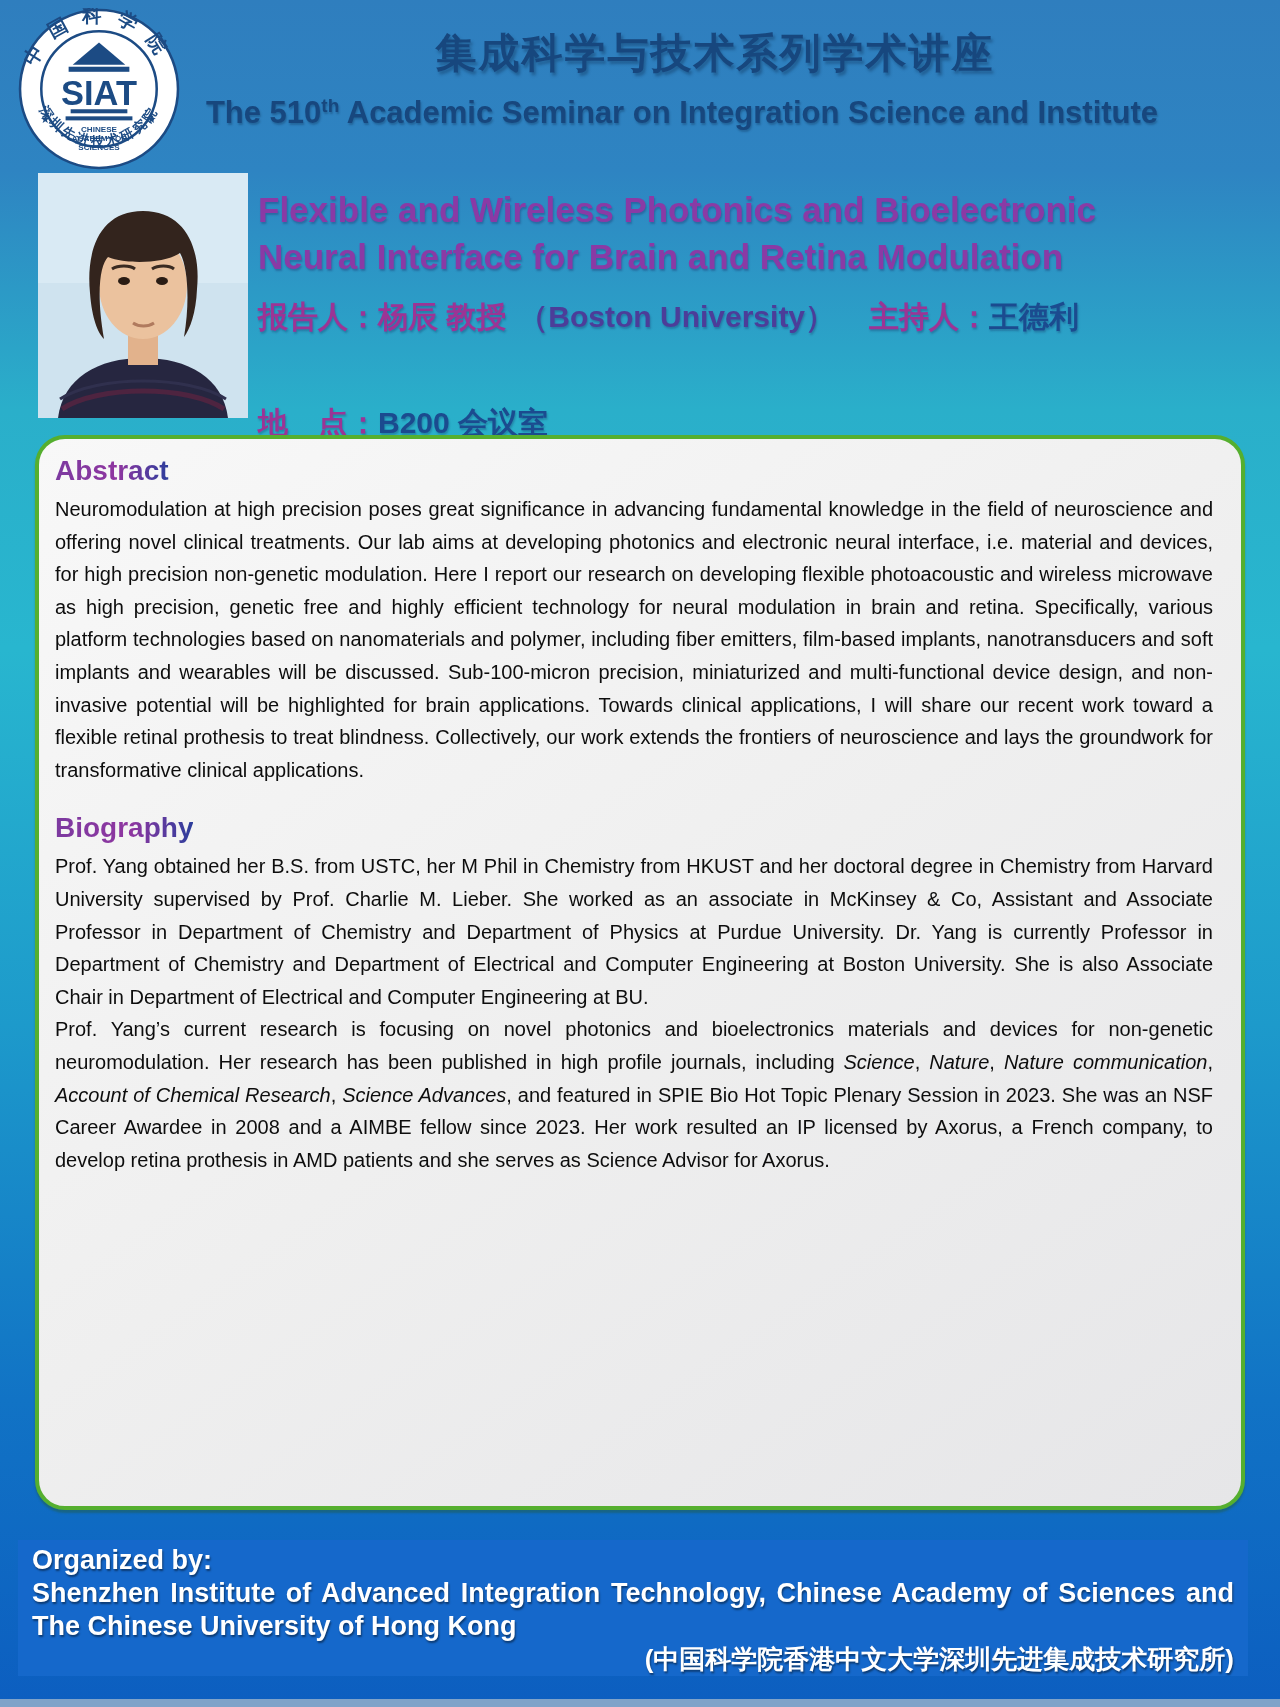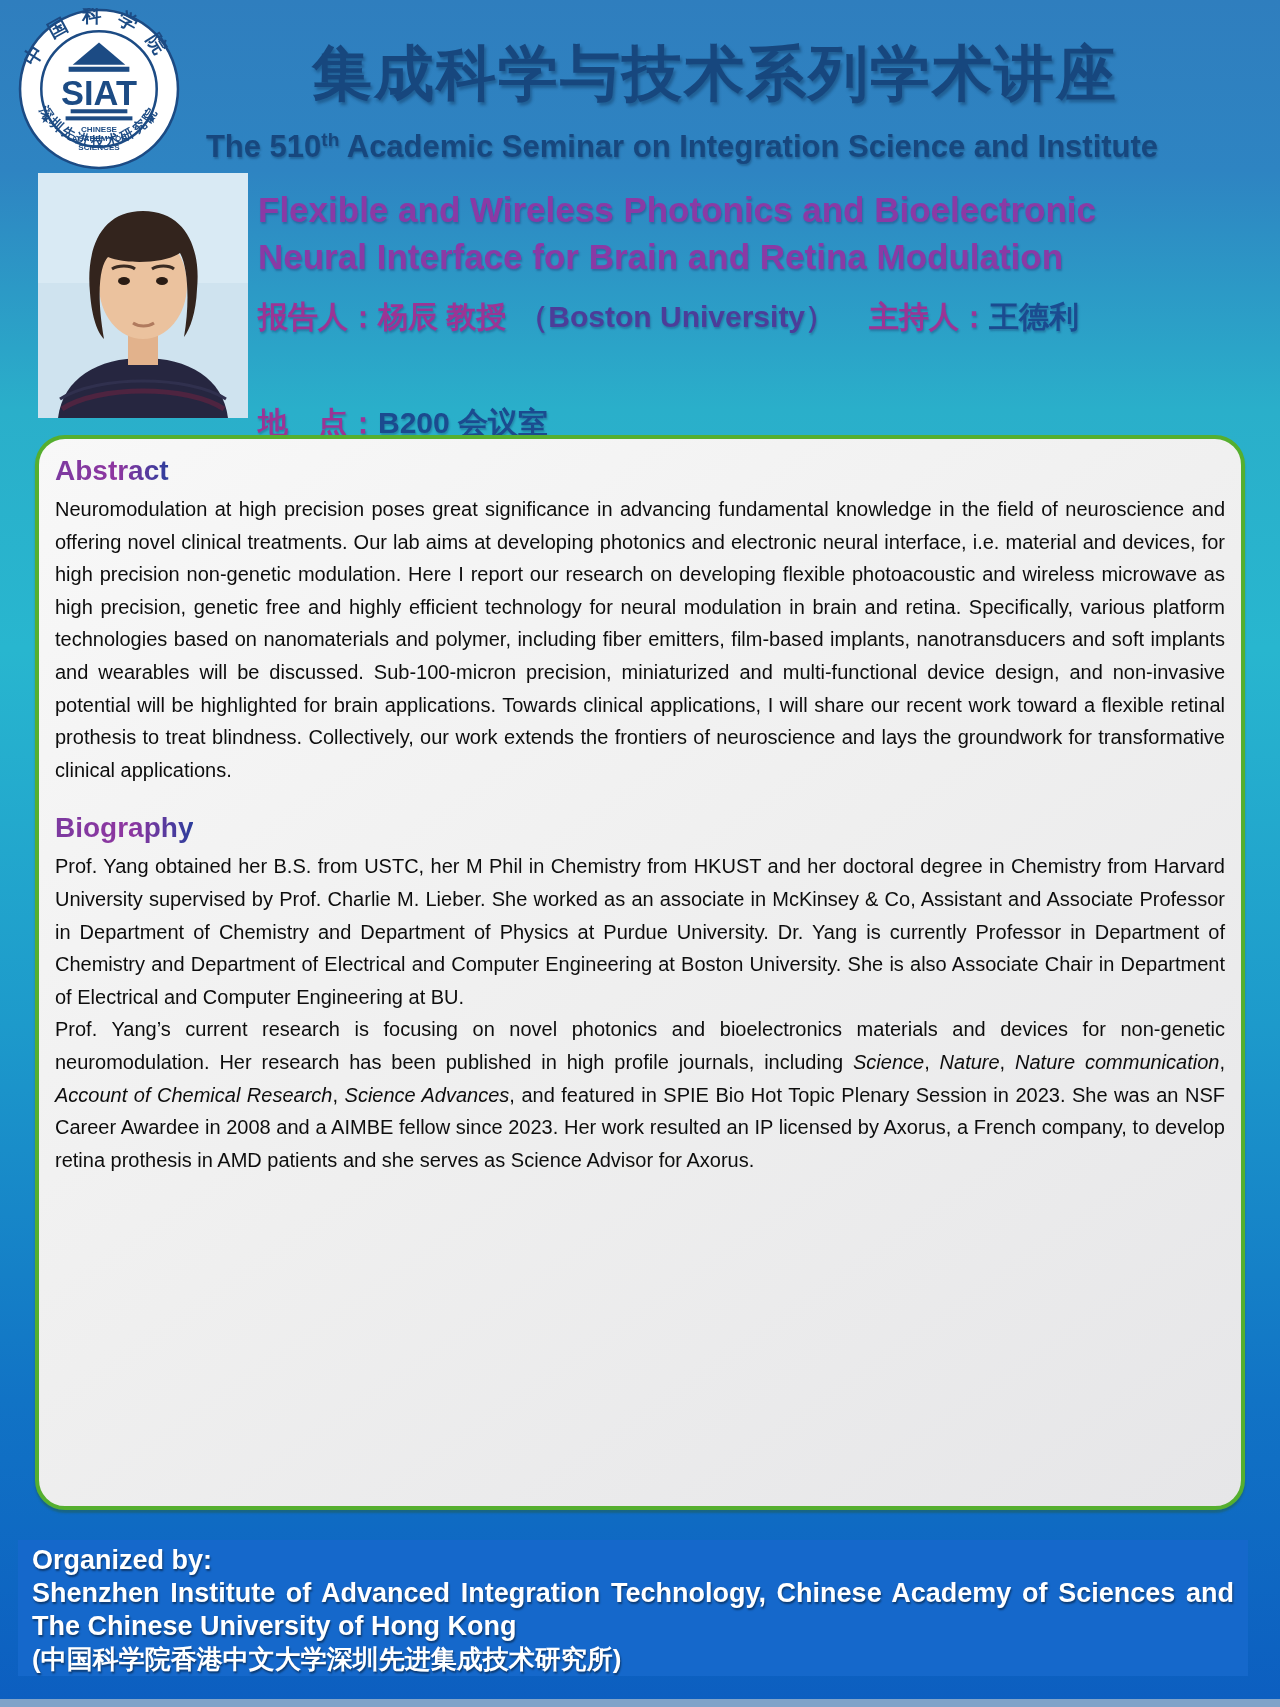--- a/index.html
+++ b/index.html
@@ -6,22 +6,22 @@
   body{width:1280px;height:1707px;overflow:hidden;}
   .poster{
     position:relative;width:1280px;height:1707px;
     font-family:"Liberation Sans",sans-serif;
     background:linear-gradient(180deg,#2F7EBE 0%,#2E84C2 10%,#2AAFCA 24%,#28B6CF 38%,#1D9ACB 60%,#1173C5 82%,#0C5EC0 100%);
   }
   
   .logo{position:absolute;left:18px;top:8px;width:162px;height:162px;}
   .header-titles{position:absolute;left:150px;top:26px;width:1130px;text-align:center;}
   .title-zh{
-    font-size:60px;font-weight:bold;color:#17477E;letter-spacing:2px;
-    text-shadow:2px 3px 3px rgba(10,35,70,.35);margin:8px;
+    font-size:41px;font-weight:bold;color:#17477E;letter-spacing:2px;
+    text-shadow:2px 3px 3px rgba(10,35,70,.35);margin:0;
   }
   .title-en{
     margin:14px 0 0 -66px;font-size:31px;font-weight:bold;color:#17477E;
     text-shadow:1px 2px 2px rgba(10,35,70,.3);
   }
   .title-en sup{font-size:19px;}
   
   .photo{position:absolute;left:38px;top:173px;width:210px;height:245px;}
   .hero-title{
     position:absolute;left:258px;top:166px;width:900px;
@@ -39,42 +39,42 @@
   .c-magenta{color:#9C3495;}
   .c-indigo{color:#4C3D99;}
   .c-navy{color:#1B4B8F;}
   .gap-l{margin-left:34px;}
   .gap-s{margin-left:12px;}
   
   .card{
     position:absolute;left:35px;top:435px;width:1210px;height:1075px;
     box-sizing:border-box;border:4px solid #55AF2F;border-radius:30px;
     background:linear-gradient(145deg,#F8F8F8 0%,#EFEFEF 50%,#E6E6E8 100%);
-    padding:16px 16px 0 16px;
+    padding:16px 28px 0 16px;
     box-shadow:0 3px 2px rgba(40,90,20,.35);
   }
   .section-heading{
     margin:0 0 6px 0;font-size:28px;font-weight:bold;width:fit-content;
     background:linear-gradient(90deg,#7C3AA0 0%,#8F36A0 55%,#2C3E9C 100%);
     -webkit-background-clip:text;background-clip:text;color:transparent;
   }
   .card p.body{
     margin:0;font-size:20px;line-height:32.6px;color:#0D0D0D;
     text-align:justify;
   }
   .bio-heading{margin-top:26px;}
   
   .footer-band{
     position:absolute;left:18px;right:32px;top:1540px;height:136px;
     background:#1568CB;color:#FFFFFF;box-sizing:border-box;padding:4px 14px 0 14px;
   }
   .footer-band p{margin:0;font-weight:bold;text-shadow:1px 2px 2px rgba(0,0,0,.45);}
   .organized{font-size:27px;line-height:33px;}
   .org-en{font-size:27px;line-height:33px;text-align:justify;}
-  .org-zh{font-size:26px;line-height:33px;}
+  .org-zh{font-size:26px;line-height:33px;text-align:right;}
   .bottom-strip{position:absolute;left:0;bottom:0;width:100%;height:8px;background:#7FA3C9;}
 </style>
 </head>
 <body>
 
 <div class="poster">
 
   <div class="logo">
     <svg viewBox="0 0 160 160" width="162" height="162">
       <circle cx="80" cy="80" r="78" fill="#FFFFFF" stroke="#1C4B84" stroke-width="2.5"></circle>

